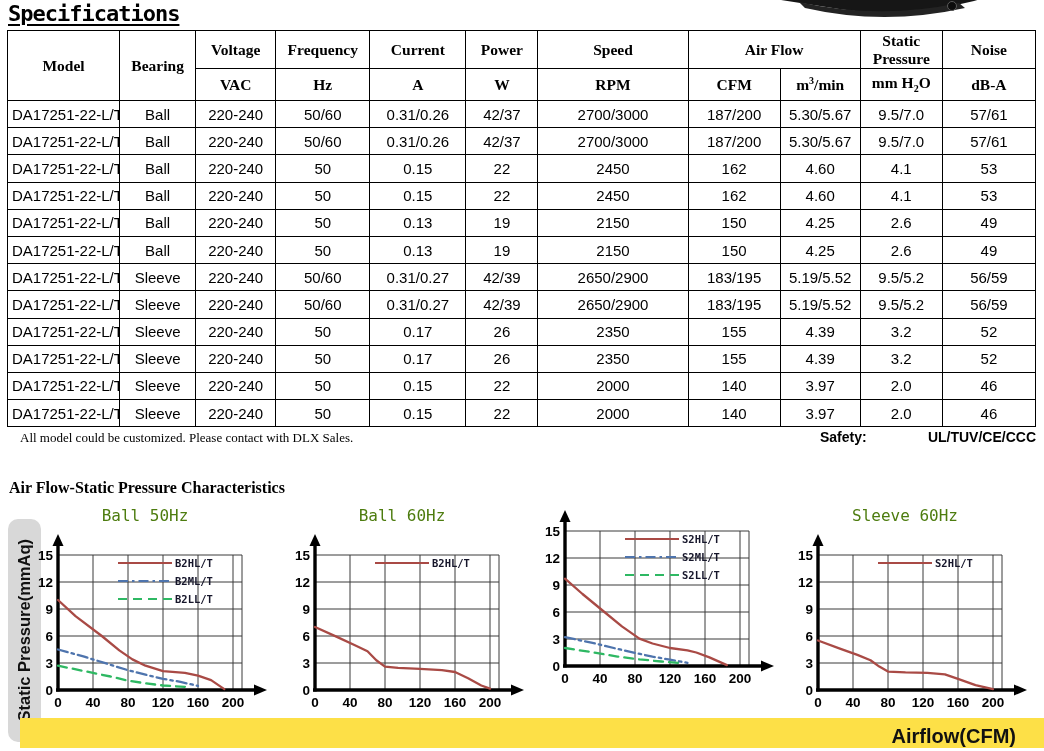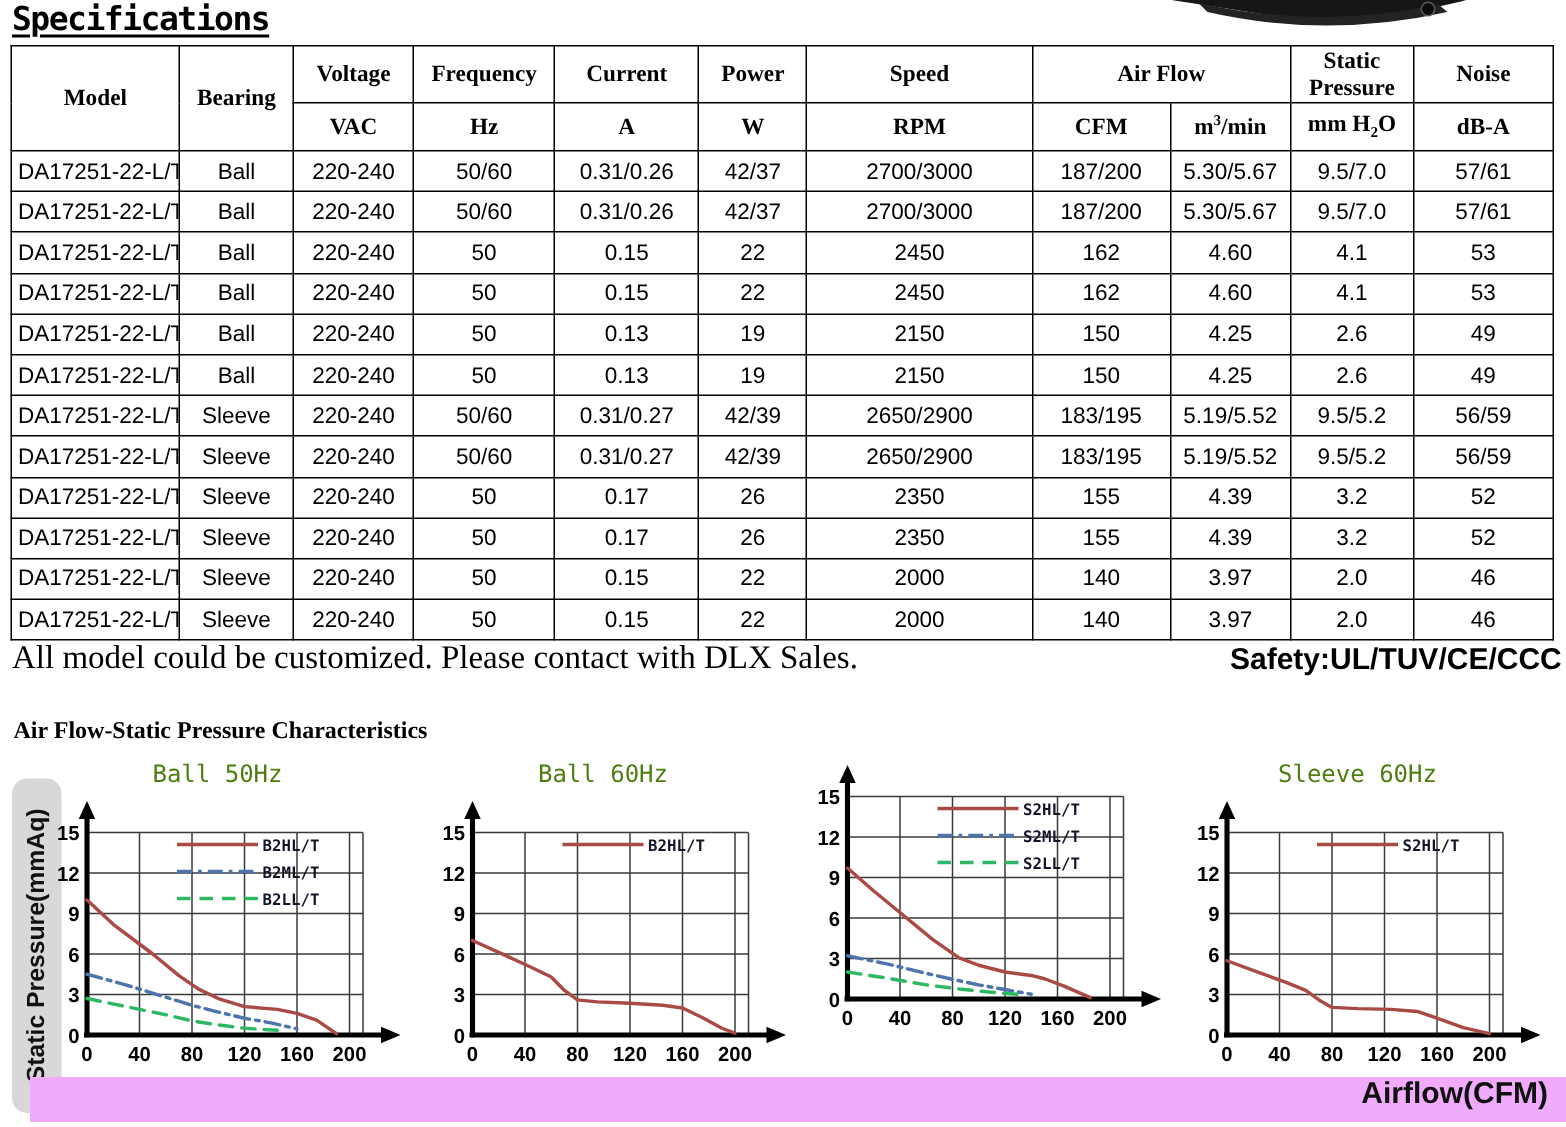--- a/index.html
+++ b/index.html
@@ -18,33 +18,33 @@
   table.spec { position:absolute; left:7px; top:30px; width:1029px; border-collapse:collapse; table-layout:fixed; }
   table.spec th, table.spec td { border:1.6px solid #000; text-align:center; vertical-align:middle; padding:0 2px; overflow:hidden; white-space:nowrap; }
   table.spec thead th { font-family:"Liberation Serif", serif; font-size:15.5px; font-weight:bold; white-space:normal; line-height:1.15; }
   table.spec thead tr.h1 th { height:38px; }
   table.spec thead tr.h2 th { height:32px;font-family:Liberation Serif, serif; }
   table.spec tbody td { font-family:"Liberation Sans", sans-serif; font-size:15px; height:27.2px; }
   table.spec tbody td.model { font-size:15px; text-align:center; padding-left:4px; }
   table.spec thead th sup { font-size:10px; }
   table.spec thead th sub { font-size:10px; }
 
-  .notes { position:absolute; left:8px; top:426px; font-size:22px; line-height:24px; }
+  .notes { position:absolute; left:20px; top:426px; font-size:13px; line-height:24px; }
   .safety { position:absolute; left:820px; top:429px; width:216px; display:flex; justify-content:space-between;
-            font-family:"Liberation Sans", sans-serif; font-weight:bold; font-size:20px; }
+            font-family:"Liberation Sans", sans-serif; font-weight:bold; font-size:14px; }
 
   .section-heading { position:absolute; left:9px; top:479px; font-size:16px; font-weight:bold; font-family:"Liberation Serif", serif; }
 
   .ylabel-strip { position:absolute; left:8px; top:519px; width:33px; height:223px; background:#d8d8d8; border-radius:10px;
                   display:flex; align-items:center; justify-content:center; }
   .ylabel-strip span { writing-mode:vertical-rl; transform:rotate(180deg);
                   font-family:"Liberation Sans", sans-serif; font-weight:bold; font-size:16.5px; color:#111; letter-spacing:0px; }
 
-  .xlabel-bar { position:absolute; left:20px; top:718px; width:1024px; height:30px; background:#f0abfc;
-                display:flex; align-items:flex-start; justify-content:flex-end; padding-right:12px; }
+  .xlabel-bar { position:absolute; left:20px; top:718px; width:1024px; height:30px; background:#fde047;
+                display:flex; align-items:flex-end; justify-content:flex-end; padding-right:28px; }
   .xlabel-bar span { font-family:"Liberation Sans", sans-serif; font-weight:bold; font-size:20px; color:#111; }
 
   .chart { position:absolute; width:250px; height:212px; }
   .chart .ctitle { height:24px; text-align:center; font-family:"DejaVu Sans Mono", monospace; font-size:16px; color:#4d7c0f; letter-spacing:0px; }
   #chart-0 { left:20px;  top:506px; }
   #chart-1 { left:277px; top:506px; }
   #chart-2 { left:527px; top:506px; }
   #chart-3 { left:780px; top:506px; }
 </style>
 </head>

